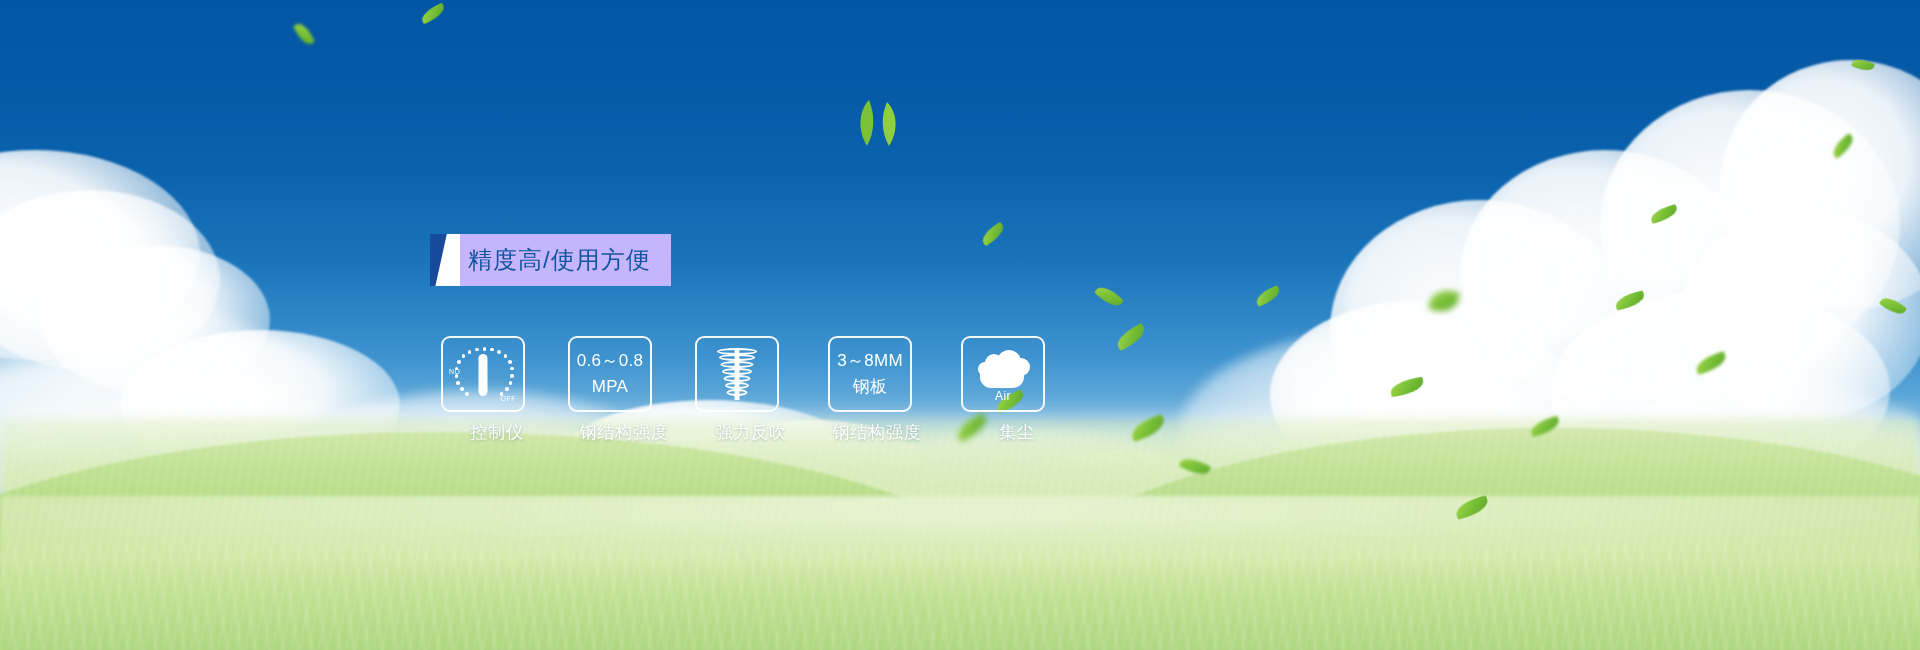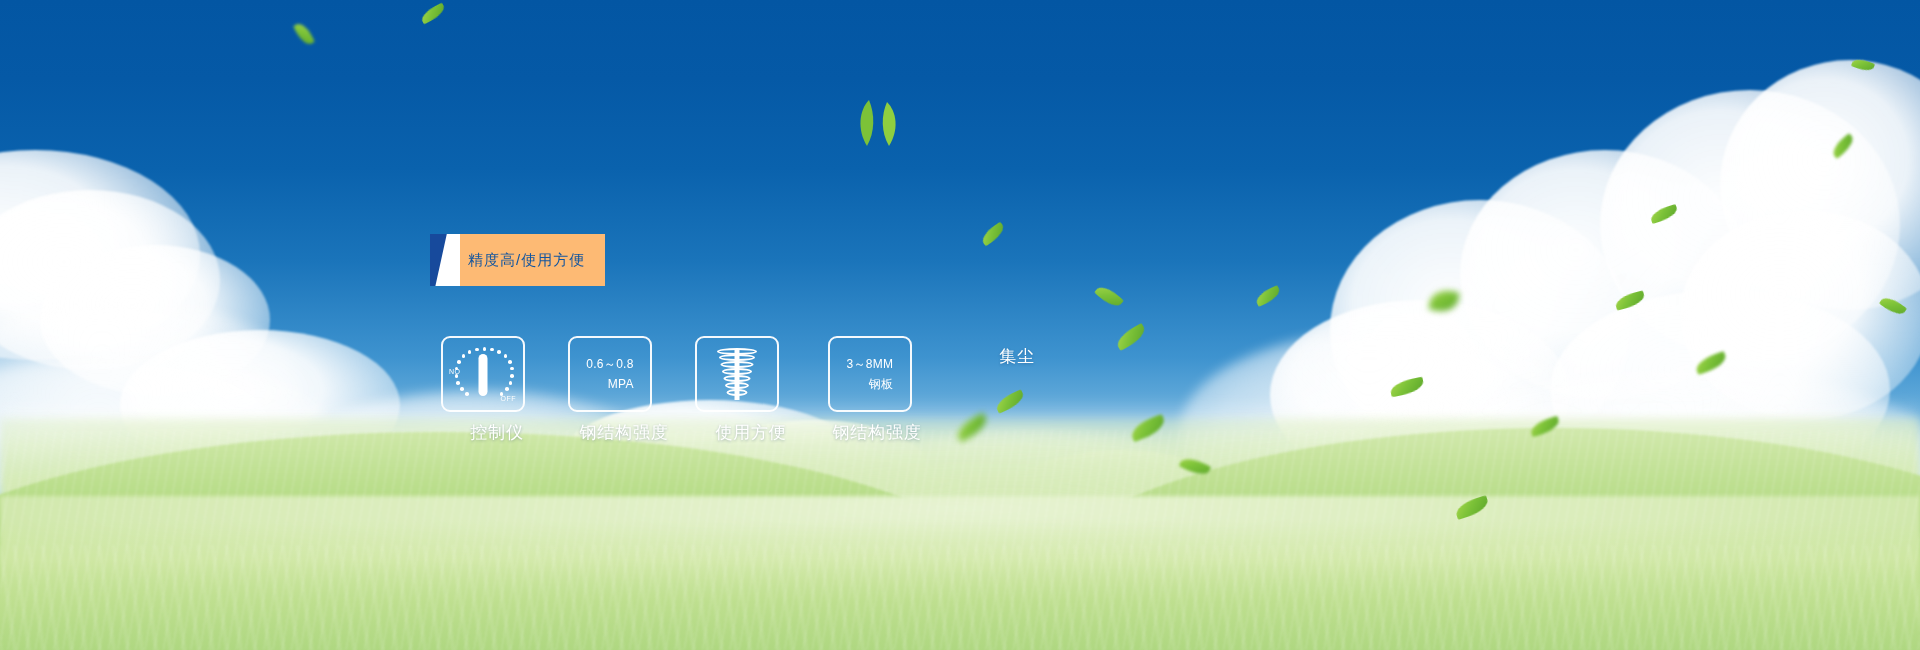--- a/index.html
+++ b/index.html
@@ -144,23 +144,23 @@
   }
   .badge-slant{
     width:30px; background:#174a9c; position:relative;
   }
   .badge-slant::after{
     content:""; position:absolute; inset:0;
     background:#ffffff;
     clip-path:polygon(56% 0, 100% 0, 100% 100%, 18% 100%);
   }
   .badge-b{
-    background:#fdba74;
+    background:#c4b5fd;
     color:#12559f;
-    font-size:15px;
+    font-size:24px;
     display:flex; align-items:center;
     padding:0 20px 0 8px;
     white-space:nowrap;
     letter-spacing:1px;
   }
 
   
   .features{
     position:absolute; left:441px; top:336px;
     display:flex; gap:43px;
@@ -168,21 +168,21 @@
   .feature{ width:84px; display:flex; flex-direction:column; align-items:center; }
   .fbox{
     width:84px; height:76px;
     border:2px solid rgba(255,255,255,.95);
     border-radius:9px;
     display:flex; align-items:center; justify-content:center;
     color:#fff; text-align:center;
     position:relative;
   }
   .fbox .txt{
-    font-size:12px; line-height:20px; color:#fff; letter-spacing:.3px;text-align:right;
+    font-size:17px; line-height:26px; color:#fff; letter-spacing:.3px;
   }
   .flabel{
     margin-top:9px; font-size:17px; color:#ffffff;
     white-space:nowrap; letter-spacing:.8px;
     text-shadow:0 1px 3px rgba(0,40,90,.3);
     margin-left:28px;
   }
   .feature:nth-child(4) { width:96px; }
   .feature:nth-child(4) .flabel { margin-left:14px;font-family:Liberation Mono, monospace; }
 
@@ -346,29 +346,39 @@
           <div class="stem"></div>
           <div class="ring" style="top:2px;  width:40px;"></div>
           <div class="ring" style="top:8px;  width:36px;"></div>
           <div class="ring" style="top:15px; width:33px;"></div>
           <div class="ring" style="top:22px; width:30px;"></div>
           <div class="ring" style="top:29px; width:27px;"></div>
           <div class="ring" style="top:36px; width:24px;"></div>
           <div class="ring" style="top:43px; width:21px;"></div>
         </div>
       </div>
-      <div class="flabel">使用方便</div>
+      <div class="flabel">强力反吹</div>
     </div>
 
     <div class="feature">
       <div class="fbox">
         <div class="txt" style="white-space:pre-line;">3～8MM
 钢板</div>
       </div>
       <div class="flabel">钢结构强度</div>
     </div>
 
     <div class="feature">
+      <div class="fbox">
+        <div class="airicon">
+          <div class="puff" style="left:6px;  top:16px; width:14px; height:14px;"></div>
+          <div class="puff" style="left:13px; top:8px;  width:18px; height:18px;"></div>
+          <div class="puff" style="left:25px; top:4px;  width:24px; height:24px;"></div>
+          <div class="puff" style="left:40px; top:12px; width:18px; height:18px;"></div>
+          <div class="airbase"></div>
+          <div class="air-txt">Air</div>
+        </div>
+      </div>
       <div class="flabel">集尘</div>
     </div>
 
   </div>
 </div>
 
 </body></html>

